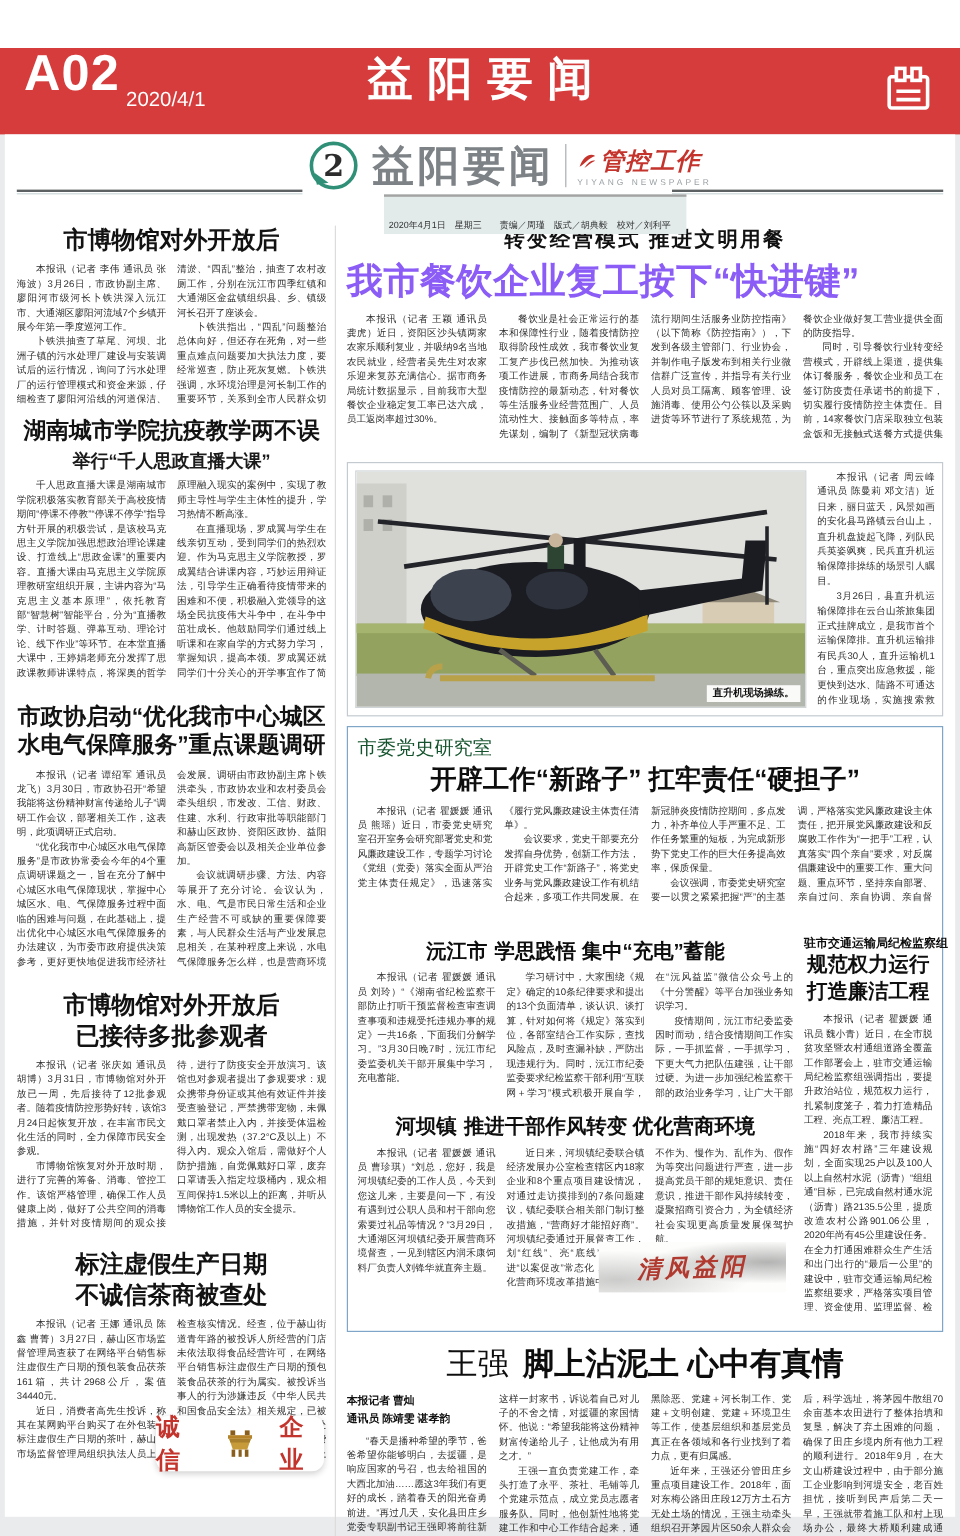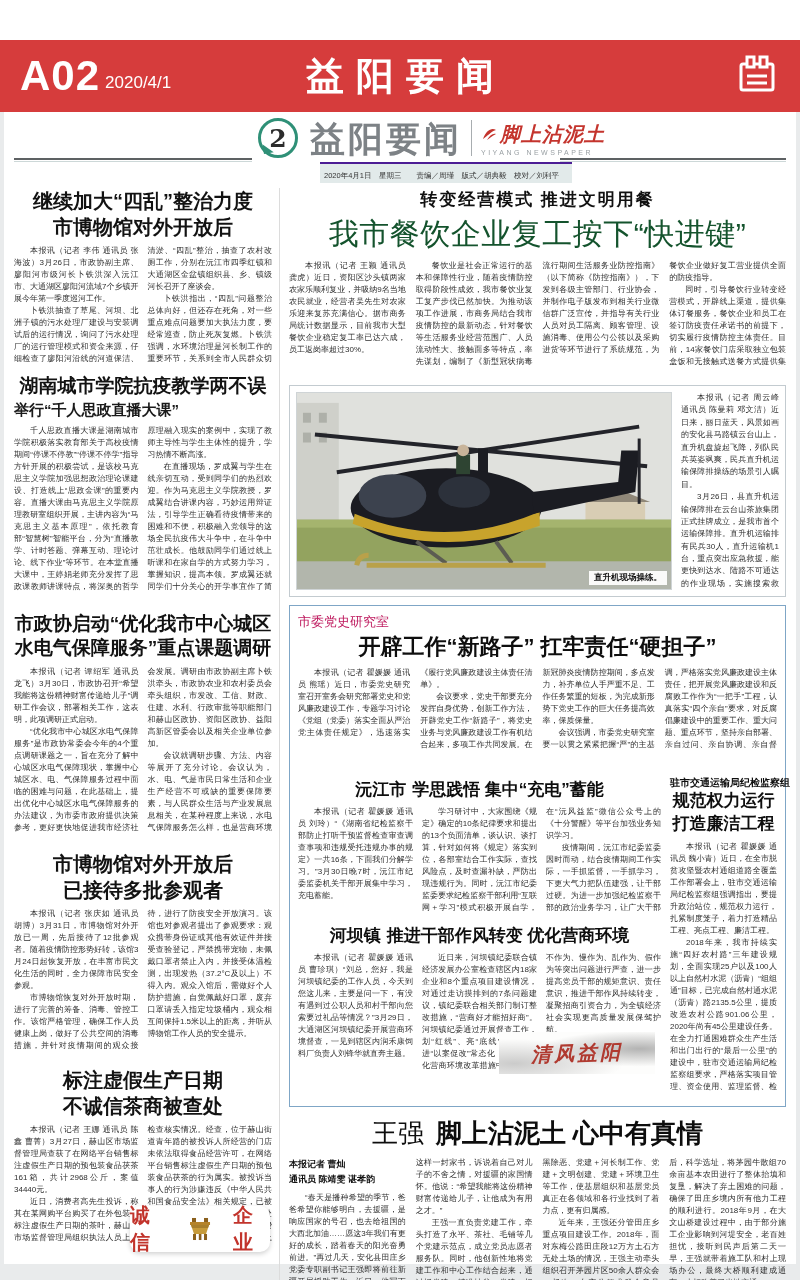--- a/index.html
+++ b/index.html
@@ -1,76 +1,76 @@
 <!DOCTYPE html>
 <html><head>
 <meta charset="utf-8">
 <style>
   *{margin:0;padding:0;box-sizing:border-box}
   html,body{width:800px;height:1280px}
   body{background:#e9ebec;font-family:"Liberation Sans","DejaVu Sans",sans-serif;color:#222;overflow:hidden;position:relative}
   .top-strip{height:40px;background:#ffffff}
   
-  .app-header{height:72px;background:#d63c3c;display:flex;align-items:center;padding:0 20px;position:relative}
+  .app-header{height:72px;background:#d63c3c;display:flex;padding:0 20px;position:relative}
   .page-code{color:#fff;font-size:42px;font-weight:bold;letter-spacing:1px;line-height:1;z-index:2}
   .page-date{color:#fff;font-size:17px;margin-left:5px;align-self:center;padding-top:14px;z-index:2}
   .header-title{position:absolute;left:0;right:0;text-align:center;color:#fff;font-size:38px;font-weight:bold;letter-spacing:12px;text-indent:12px}
   .calendar-btn{margin-left:auto;background:none;border:none;cursor:pointer;z-index:2;padding:0}
   
   .paper{position:absolute;left:4px;top:112px;width:792px;height:1152px;background:#fff;padding:6px 10px 0 10px}
   .masthead{position:relative;height:66px}
   .rule{position:absolute;top:40px;height:4px;border-top:2px solid #5d6163;border-bottom:1px solid #cdd8d8}
   .rule-left{left:0;width:238px}
   .rule-right{right:0;width:226px}
   .masthead-center{position:absolute;left:244px;top:0;display:flex;align-items:center}
   .page-bubble{width:40px;height:40px;border:3px solid #2f9077;border-radius:50%;display:flex;align-items:center;justify-content:center;position:relative;background:#fff}
   .page-bubble::after{content:"";position:absolute;left:-4px;bottom:-6px;width:0;height:0;border:7px solid transparent;border-top-color:#2f9077;transform:rotate(35deg)}
   .page-bubble span{font-family:"DejaVu Serif","Liberation Serif",serif;font-size:25px;font-weight:bold;color:#2c2c2c}
   .masthead-title{font-size:35px;font-weight:bold;color:#7d8286;letter-spacing:3px;margin-left:12px;line-height:1}
   .masthead-divider{width:1px;height:36px;background:#a8adb0;margin:0 9px}
   .logo-block{display:flex;flex-direction:column;justify-content:center}
   .logo-row{display:flex;align-items:center;gap:3px}
   .logo-cn{color:#c4342d;font-size:20px;font-weight:bold;font-style:italic;font-family:"DejaVu Serif","Liberation Serif",serif;letter-spacing:1px}
   .logo-en{color:#9aa0a4;font-size:7px;letter-spacing:2.5px;margin-top:1px}
-  .dateline{position:absolute;left:306px;top:44px;width:252px;background:#e2eaea;border-top:2px solid #4c1d95;font-size:7.5px;color:#333;padding:7px 4px 2px;white-space:nowrap;overflow:hidden}
+  .dateline{position:absolute;left:306px;top:44px;width:252px;background:#e2eaea;border-top:2px solid #a3a3a3;font-size:7.5px;color:#333;padding:19px 4px 2px;white-space:nowrap;overflow:hidden}
   
   .content{display:flex;margin-top:4px}
   .col-left{width:266px;flex:none;padding-right:7px;border-right:1px solid #dcdcdc}
   .col-right{flex:1;padding-left:9px;min-width:0}
   article{display:block}
   .atitle{font-weight:bold;text-align:center;color:#121212;line-height:1.3}
   .t20{font-size:20px}.t19{font-size:19px}
-  .subtitle{font-size:15px;font-weight:bold;color:#1a1a1a;margin-top:2px}
+  .subtitle{font-size:15px;font-weight:bold;text-align:center;color:#1a1a1a;margin-top:2px}
   .body{font-size:8px;line-height:1.5;color:#2e2e2e;text-align:justify;overflow:hidden;column-fill:auto;margin-top:5px}
   .body p{text-indent:2em}
   .cols2{column-count:2;column-gap:9px}
   .cols3{column-count:3;column-gap:9px}
   .cols4{column-count:4;column-gap:10px}
   .mb{margin-bottom:9px}
   
   .h-a1{height:120px}.h-a2{height:178px}.h-a3{height:176px}.h-a4{height:150px}.h-a5{height:130px}
   .a5wrap{position:relative}
   .badge{position:absolute;right:2px;bottom:2px;width:140px;height:46px;background:#fff;border-radius:10px;box-shadow:0 2px 5px rgba(0,0,0,.18);display:flex;align-items:center;justify-content:center;gap:21px}
   .badge-text{color:#c2342c;font-size:20px;font-weight:bold}
   
   .kicker{font-size:17px;font-weight:bold;text-align:center;letter-spacing:2px;color:#111}
-  .headline-xl{font-size:30px;font-weight:normal;text-align:center;letter-spacing:.5px;color:#14532d;margin:3px 0 4px}
+  .headline-xl{font-size:30px;font-weight:bold;text-align:left;letter-spacing:.5px;color:#8b5cf6;margin:3px 0 4px}
   .h-main{height:118px}
   
   .box{border:1px solid #c3cbd0;padding:6px;margin-top:7px}
   .heli-title{font-size:21px;font-weight:bold;text-align:center;margin-bottom:5px;color:#101010}
   .heli-row{display:flex;gap:9px}
   .photo{position:relative;width:376px;height:198px;flex:none;border:1px solid #cfd4d6}
   .photo svg{display:block;width:100%;height:100%}
   .caption{position:absolute;right:4px;bottom:4px;background:rgba(255,255,255,.93);font-size:8.5px;font-weight:bold;padding:1px 5px;color:#111}
   .heli-text{flex:1;font-size:8px;line-height:1.55;text-align:justify;overflow:hidden;height:198px;color:#2e2e2e}
   .heli-text p{text-indent:2em}
   
   .bluebox{border:1px solid #7fa6c6;padding:7px 8px;margin-top:8px}
-  .section-kicker{font-size:13px;color:#be185d}
+  .section-kicker{font-size:16px;color:#14532d}
   .headline-lg{font-size:22px;font-weight:bold;text-align:center;color:#0e0e0e;margin:1px 0 3px}
   .h-party{height:88px}
   .sub-row{display:flex;margin-top:21px}
   .sub-left{width:372px;flex:none;padding-right:9px}
   .sub-right{flex:1;min-width:0}
   .mid-title{font-size:17px;font-weight:bold;text-align:center;color:#0e0e0e;margin:2px 0}
   .mid-title .pfx{margin-right:6px}
   .h-yj{height:116px}
   .heba{position:relative}
   .h-hb{height:128px}
@@ -118,34 +118,33 @@
         <span>2</span>
       </div>
       <div class="masthead-title">益阳要闻</div>
       <div class="masthead-divider"></div>
       <div class="logo-block">
         <div class="logo-row">
           <svg width="16" height="16" viewBox="0 0 16 16">
             <path d="M2 13 C5 4, 11 1, 15 4 C9 6, 7 10, 2 13 Z" fill="#c4342d"></path>
             <path d="M6 14 C9 9, 12 7, 15 8 C11 10, 9 12, 6 14 Z" fill="#c4342d"></path>
           </svg>
-          <span class="logo-cn">脚上沾泥土</span>
+          <span class="logo-cn">管控工作</span>
         </div>
         <span class="logo-en">YIYANG NEWSPAPER</span>
       </div>
     </div>
     <div class="dateline">2020年4月1日　星期三　　责编／周瑾　版式／胡典毅　校对／刘利平</div>
   </div>
 
   <div class="content">
 
     <div class="col-left">
 
       <article class="mb">
-        <div class="atitle t20">继续加大“四乱”整治力度</div>
         <div class="atitle t20">市博物馆对外开放后</div>
         <div class="body cols2 h-a1">
             <p>本报讯（记者 李伟 通讯员 张海波）3月26日，市政协副主席、廖阳河市级河长卜铁洪深入沅江市、大通湖区廖阳河流域7个乡镇开展今年第一季度巡河工作。</p>
             <p>卜铁洪抽查了草尾、河坝、北洲子镇的污水处理厂建设与安装调试后的运行情况，询问了污水处理厂的运行管理模式和资金来源，仔细检查了廖阳河沿线的河道保洁、清淤、“四乱”整治，抽查了农村改厕工作，分别在沅江市四季红镇和大通湖区金盆镇组织县、乡、镇级河长召开了座谈会。</p>
             <p>卜铁洪指出，“四乱”问题整治总体向好，但还存在死角，对一些重点难点问题要加大执法力度，要经常巡查，防止死灰复燃。卜铁洪强调，水环境治理是河长制工作的重要环节，关系到全市人民群众切身利益，各级领导干部要牢固树立新发展理念，以河长巡河为契机，切实履行河长的管理和保护职责，广泛宣传教育，发动群众，自觉养成保护环境、热爱家园的良好习惯，从源头上防治河道污染，努力打造河畅水清、岸绿景美，人与自然和谐共生的生态环境。</p>
           </div>
       </article>
 
       <article class="mb">
         <div class="atitle t19">湖南城市学院抗疫教学两不误</div>

